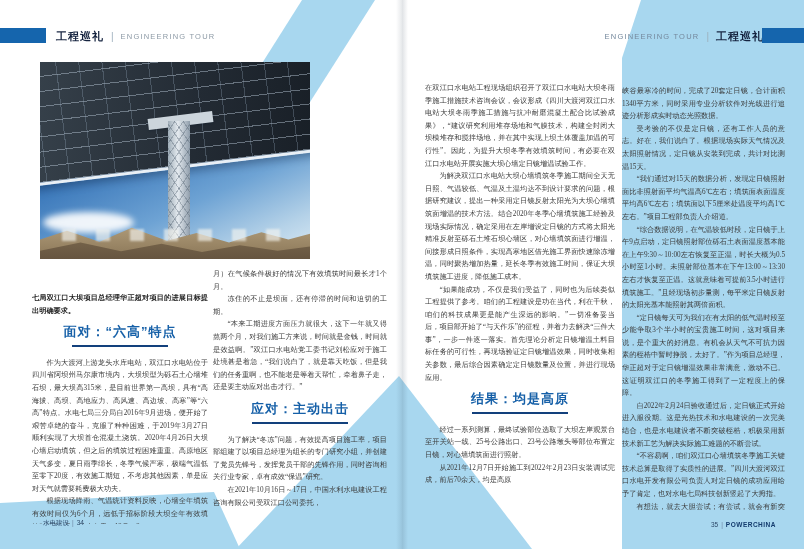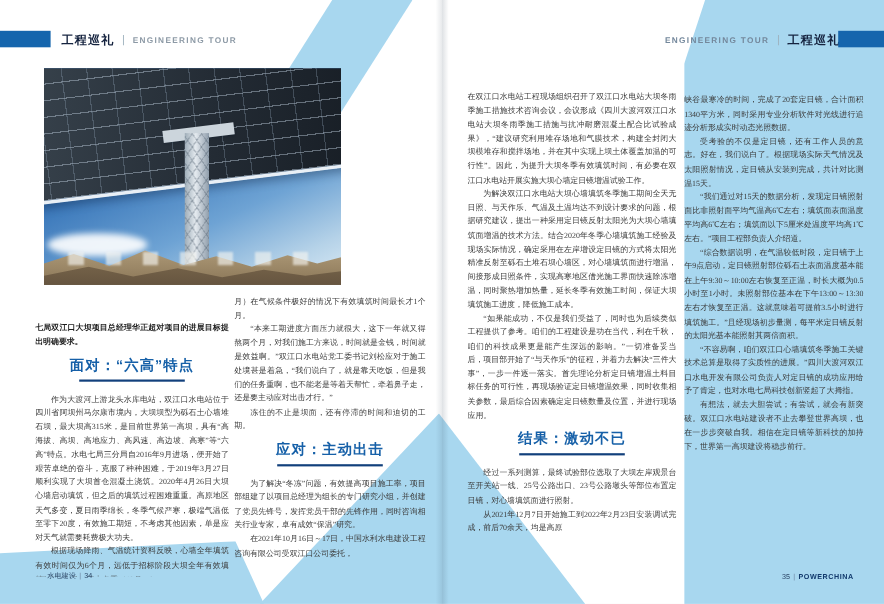--- a/index.html
+++ b/index.html
@@ -18,21 +18,21 @@
   .fold{left:396px;top:0;width:12px;height:549px;
     background:linear-gradient(90deg,rgba(40,60,80,0) 0%,rgba(40,60,80,.10) 45%,rgba(40,60,80,.14) 52%,rgba(40,60,80,0) 100%);}
   
   .hbar{top:28px;height:15px;background:#1565ad;}
   .hbar.l{left:0;width:46px;}
   .hbar.r{left:762px;width:42px;}
   .htitle{top:28px;height:16px;display:flex;align-items:center;gap:7px;
     font-family:"Liberation Sans",sans-serif;white-space:nowrap;}
   .htitle .zh{font-size:11px;font-weight:bold;color:#15233f;letter-spacing:1px;}
   .htitle .sep{color:#9db0bd;font-size:10px;}
-  .htitle .en{font-size:7.5px;letter-spacing:1.2px;color:#8d9aa6;font-weight:bold;}
+  .htitle .en{font-size:7.5px;letter-spacing:1.2px;color:#8d9aa6;}
   .htitle.rt{right:48px;}
   .htitle.rt .en{color:#74889c;}
   .htitle.lt{left:56px;}
   
   .photo{left:40px;top:62px;width:270px;height:197px;overflow:hidden;
     background:linear-gradient(155deg,#1d5da6 0%,#3674b8 38%,#6ea3d4 66%,#b5d2e8 86%,#ddecf6 100%);}
   .panel{position:absolute;left:-10%;top:-28%;width:124%;height:80%;
     transform:rotate(-7deg);
     background:
       repeating-linear-gradient(90deg,rgba(150,170,190,.30) 0 1px,rgba(0,0,0,0) 1px 23px),
@@ -120,47 +120,49 @@
     <div class="sechead">
       <span class="t">面对：“六高”特点</span>
       <div class="rule"></div>
     </div>
     <p>作为大渡河上游龙头水库电站，双江口水电站位于四川省阿坝州马尔康市境内，大坝坝型为砾石土心墙堆石坝，最大坝高315米，是目前世界第一高坝，具有“高海拔、高坝、高地应力、高风速、高边坡、高寒”等“六高”特点。水电七局三分局自2016年9月进场，便开始了艰苦卓绝的奋斗，克服了种种困难，于2019年3月27日顺利实现了大坝首仓混凝土浇筑。2020年4月26日大坝心墙启动填筑，但之后的填筑过程困难重重。高原地区天气多变，夏日雨季绵长，冬季气候严寒，极端气温低至零下20度，有效施工期短，不考虑其他因素，单是应对天气就需要耗费极大功夫。</p>
     <p>根据现场降雨、气温统计资料反映，心墙全年填筑有效时间仅为6个月，远低于招标阶段大坝全年有效填筑时间8个月，其中冬季（12月～2</p>
   </div>
 
   <div class="abs col c-l2">
     <p class="noindent">月）在气候条件极好的情况下有效填筑时间最长才1个月。</p>
+    <p>冻住的不止是坝面，还有停滞的时间和迫切的工期。</p>
     <p>“本来工期进度方面压力就很大，这下一年就又得熬两个月，对我们施工方来说，时间就是金钱，时间就是效益啊。”双江口水电站党工委书记刘松应对于施工处境甚是着急，“我们说白了，就是靠天吃饭，但是我们的任务重啊，也不能老是等着天帮忙，牵着鼻子走，还是要主动应对出击才行。”</p>
-    <p>冻住的不止是坝面，还有停滞的时间和迫切的工期。</p>
     <div class="sechead">
       <span class="t">应对：主动出击</span>
       <div class="rule"></div>
     </div>
     <p>为了解决“冬冻”问题，有效提高项目施工率，项目部组建了以项目总经理为组长的专门研究小组，并创建了党员先锋号，发挥党员干部的先锋作用，同时咨询相关行业专家，卓有成效“保温”研究。</p>
     <p>在2021年10月16日～17日，中国水利水电建设工程咨询有限公司受双江口公司委托，</p>
   </div>
 
   <div class="abs col c-r1">
     <p class="noindent">在双江口水电站工程现场组织召开了双江口水电站大坝冬雨季施工措施技术咨询会议，会议形成《四川大渡河双江口水电站大坝冬雨季施工措施与抗冲耐磨混凝土配合比试验成果》，“建议研究利用堆存场地和气膜技术，构建全封闭大坝模堆存和搅拌场地，并在其中实现上坝土体覆盖加温的可行性”。因此，为提升大坝冬季有效填筑时间，有必要在双江口水电站开展实施大坝心墙定日镜增温试验工作。</p>
-    <p>为解决双江口水电站大坝心墙填筑冬季施工期间全天无日照、与天作乐、气温及土温均达不到设计要求的问题，根据研究建议，提出一种采用定日镜反射太阳光为大坝心墙填筑面增温的技术方法。结合2020年冬季心墙填筑施工经验及现场实际情况，确定采用在左岸增设定日镜的方式将太阳光精准反射至砾石土堆石坝心墙区，对心墙填筑面进行增温，间接形成日照条件，实现高寒地区借光施工界面快速除冻增温，同时聚热增加热量，延长冬季有效施工时间，保证大坝填筑施工进度，降低施工成本。</p>
+    <p>为解决双江口水电站大坝心墙填筑冬季施工期间全天无日照、气温较低、气温及土温均达不到设计要求的问题，根据研究建议，提出一种采用定日镜反射太阳光为大坝心墙填筑面增温的技术方法。结合2020年冬季心墙填筑施工经验及现场实际情况，确定采用在左岸增设定日镜的方式将太阳光精准反射至砾石土堆石坝心墙区，对心墙填筑面进行增温，间接形成日照条件，实现高寒地区借光施工界面快速除冻增温，同时聚热增加热量，延长冬季有效施工时间，保证大坝填筑施工进度，降低施工成本。</p>
     <p>“如果能成功，不仅是我们受益了，同时也为后续类似工程提供了参考。咱们的工程建设是功在当代，利在千秋，咱们的科技成果更是能产生深远的影响。”一切准备妥当后，项目部开始了“与天作乐”的征程，并着力去解决“三件大事”，一步一件逐一落实。首先理论分析定日镜增温土料目标任务的可行性，再现场验证定日镜增温效果，同时收集相关参数，最后综合因素确定定日镜数量及位置，并进行现场应用。</p>
     <div class="sechead">
-      <span class="t">结果：激动不已</span>
+      <span class="t">结果：均是高原</span>
       <div class="rule"></div>
     </div>
     <p>经过一系列测算，最终试验部位选取了大坝左岸观景台至开关站一线、25号公路出口、23号公路墩头等部位布置定日镜，对心墙填筑面进行照射。</p>
     <p>从2021年12月7日开始施工到2022年2月23日安装调试完成，前后70余天，均是高原</p>
   </div>
 
   <div class="abs col c-r2">
     <p class="noindent">峡谷最寒冷的时间，完成了20套定日镜，合计面积1340平方米，同时采用专业分析软件对光线进行追迹分析形成实时动态光照数据。</p>
     <p>受考验的不仅是定日镜，还有工作人员的意志。好在，我们说白了。根据现场实际天气情况及太阳照射情况，定日镜从安装到完成，共计对比测温15天。</p>
     <p>“我们通过对15天的数据分析，发现定日镜照射面比非照射面平均气温高6℃左右；填筑面表面温度平均高6℃左右；填筑面以下5厘米处温度平均高1℃左右。”项目工程部负责人介绍道。</p>
     <p>“综合数据说明，在气温较低时段，定日镜于上午9点启动，定日镜照射部位砾石土表面温度基本能在上午9:30～10:00左右恢复至正温，时长大概为0.5小时至1小时。未照射部位基本在下午13:00～13:30左右才恢复至正温。这就意味着可提前3.5小时进行填筑施工。”且经现场初步量测，每平米定日镜反射的太阳光基本能照射其两倍面积。</p>
+    <p>“定日镜每天可为我们在有太阳的低气温时段至少能争取3个半小时的宝贵施工时间，这对项目来说，是个重大的好消息。有机会从天气不可抗力因素的桎梏中暂时挣脱，太好了。”作为项目总经理，华正超对于定日镜增温效果非常满意，激动不已。这证明双江口的冬季施工得到了一定程度上的保障。</p>
+    <p>自2022年2月24日验收通过后，定日镜正式开始进入服役期。这是光热技术和水电建设的一次完美结合，也是水电建设者不断突破桎梏，积极采用新技术新工艺为解决实际施工难题的不断尝试。</p>
     <p>“不容易啊，咱们双江口心墙填筑冬季施工关键技术总算是取得了实质性的进展。”四川大渡河双江口水电开发有限公司负责人对定日镜的成功应用给予了肯定，也对水电七局科技创新竖起了大拇指。</p>
     <p><span>有想法，就去大胆尝试；有尝试，就会有新突破。双江口水电站建设者不止去攀登世界高坝，也在一步步突破自我。相信在定日镜等新科技的加持下，世界第一高坝建设将稳步前行。</span></p>
   </div>
 
   <div class="abs foot l">
     <span>水电建设</span><span class="bar">|</span><span>34</span>
   </div>
   <div class="abs foot r">
     <span>35</span><span class="bar">|</span><span class="brand">POWERCHINA</span>
   </div>

